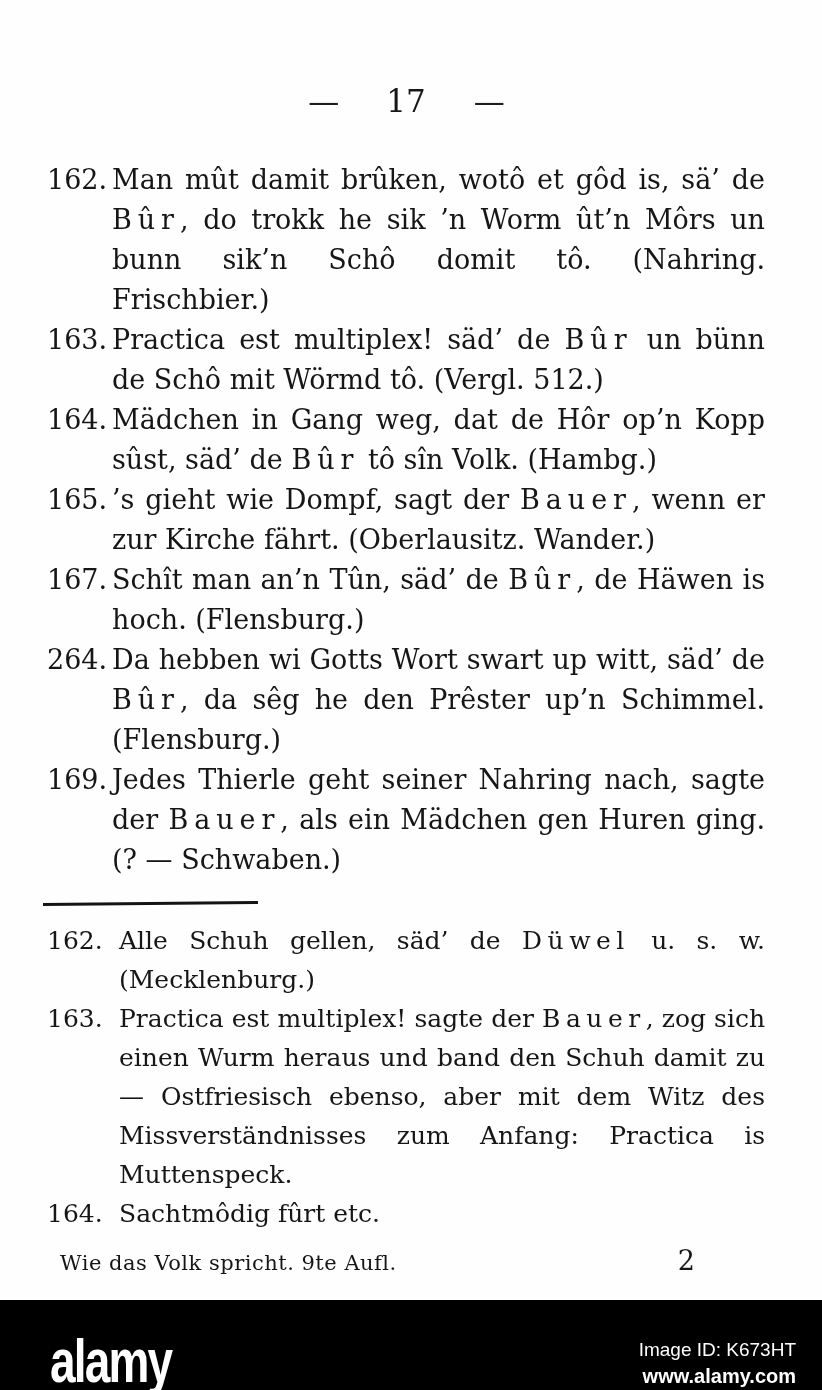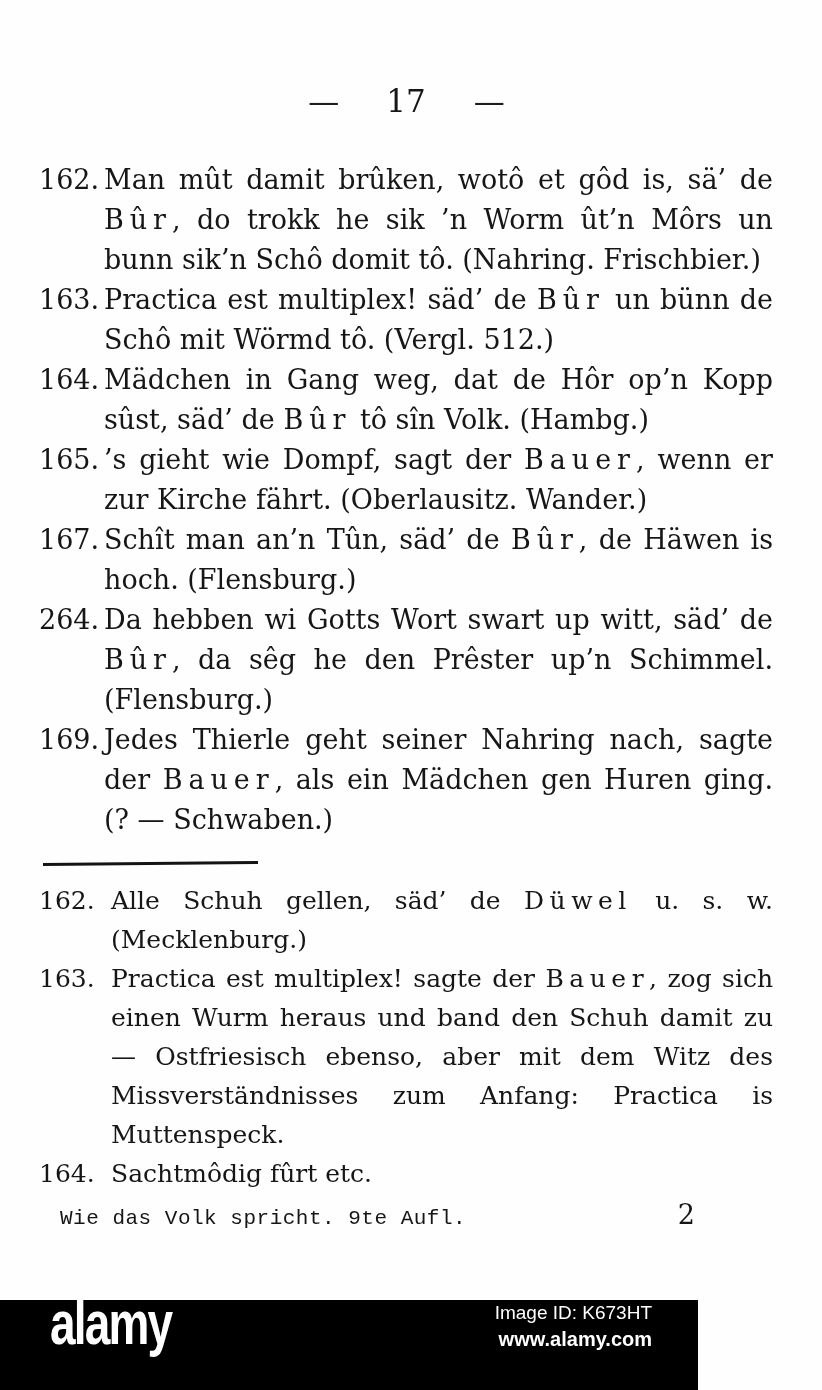--- a/index.html
+++ b/index.html
@@ -33,21 +33,21 @@
     font-size: 31px;
     line-height: 34px;
     margin: 0 0 42px 0;
   }
   .page-header .dash {
     letter-spacing: -1px;
     color: #1d1d1d;
   }
   ol.entries {
     list-style: none;
-    margin: 4px;
+    margin: 12px;
     padding: 0;
   }
   .entry {
     display: flex;
     align-items: flex-start;
   }
   .entry .num {
     flex: 0 0 65px;
     text-align: left;
   }
@@ -80,37 +80,36 @@
   }
   .page-footer {
     display: flex;
     justify-content: space-between;
     align-items: baseline;
     margin: 6px 0 0 25px;
   }
   .footer-left {
     font-size: 21px;
     letter-spacing: 0.5px;
-    font-family: Liberation Mono, monospace;
   }
   .footer-right {
     font-size: 27px;
     margin-right: 82px;
   }
   .watermark-bar {
     position: absolute;
     left: 0;
     top: 1300px;
-    width: 698px;
+    width: 822px;
     height: 90px;
     box-sizing: border-box;
     display: flex;
-    align-items: flex-start;
+    align-items: flex-end;
     justify-content: space-between;
-    padding: 0 46px 0 50px;
+    padding: 0 26px 0 50px;
     font-family: "Liberation Sans", sans-serif;
   }
   .alamy-logo {
     font-weight: bold;
     font-size: 50px;
     letter-spacing: -2px;
     transform: scale(0.92, 1.22);
     transform-origin: left center;
     margin-top: -6px;
   }

